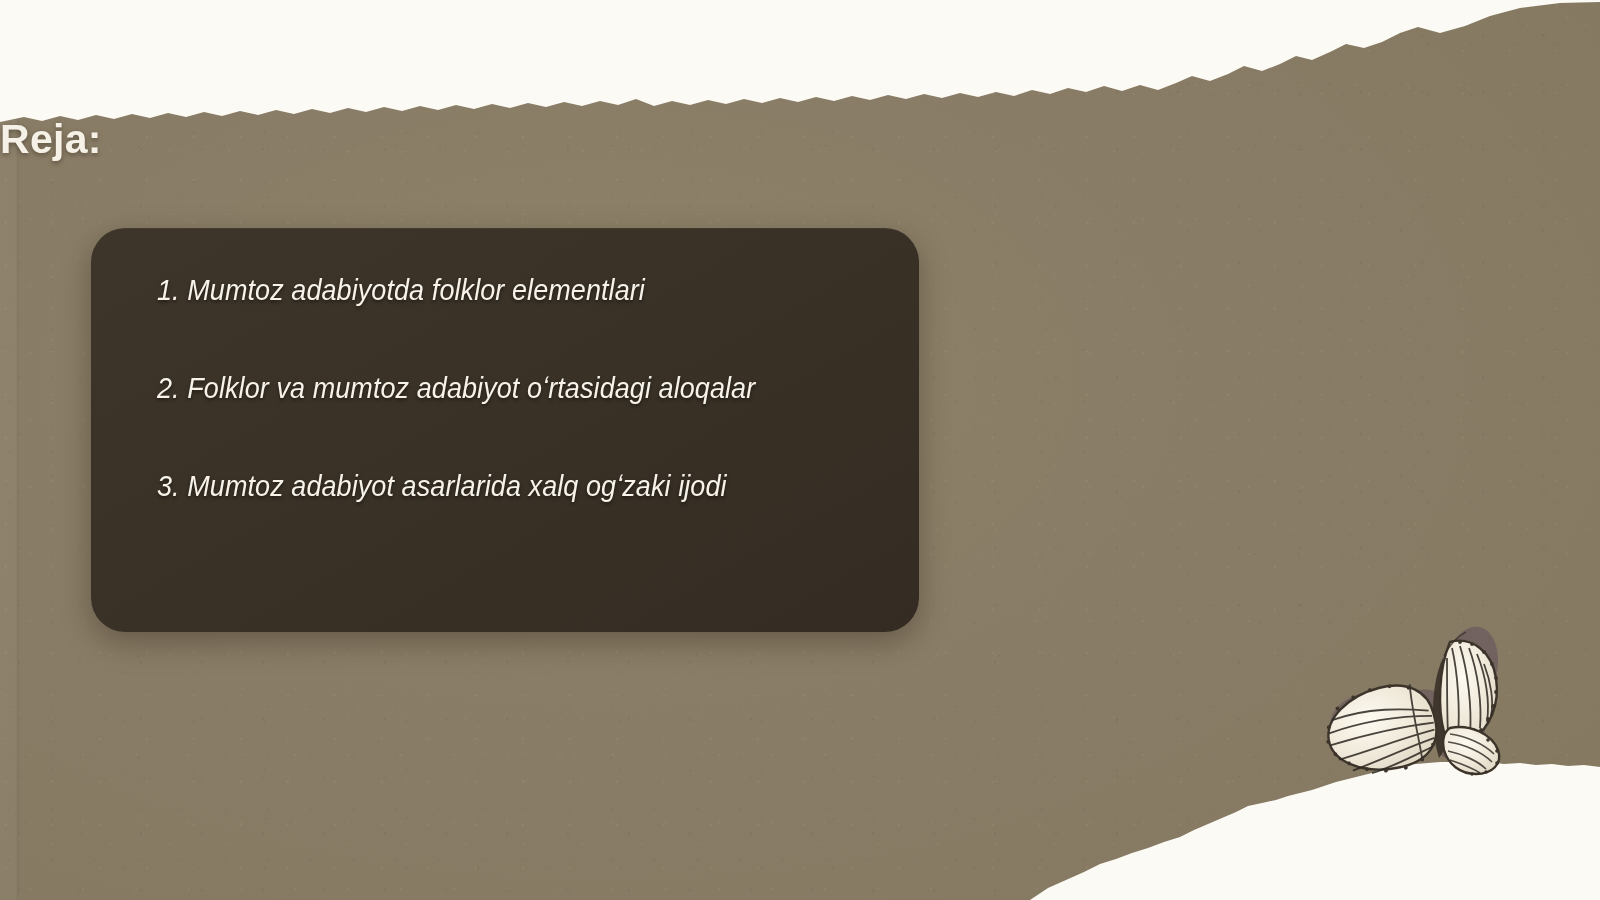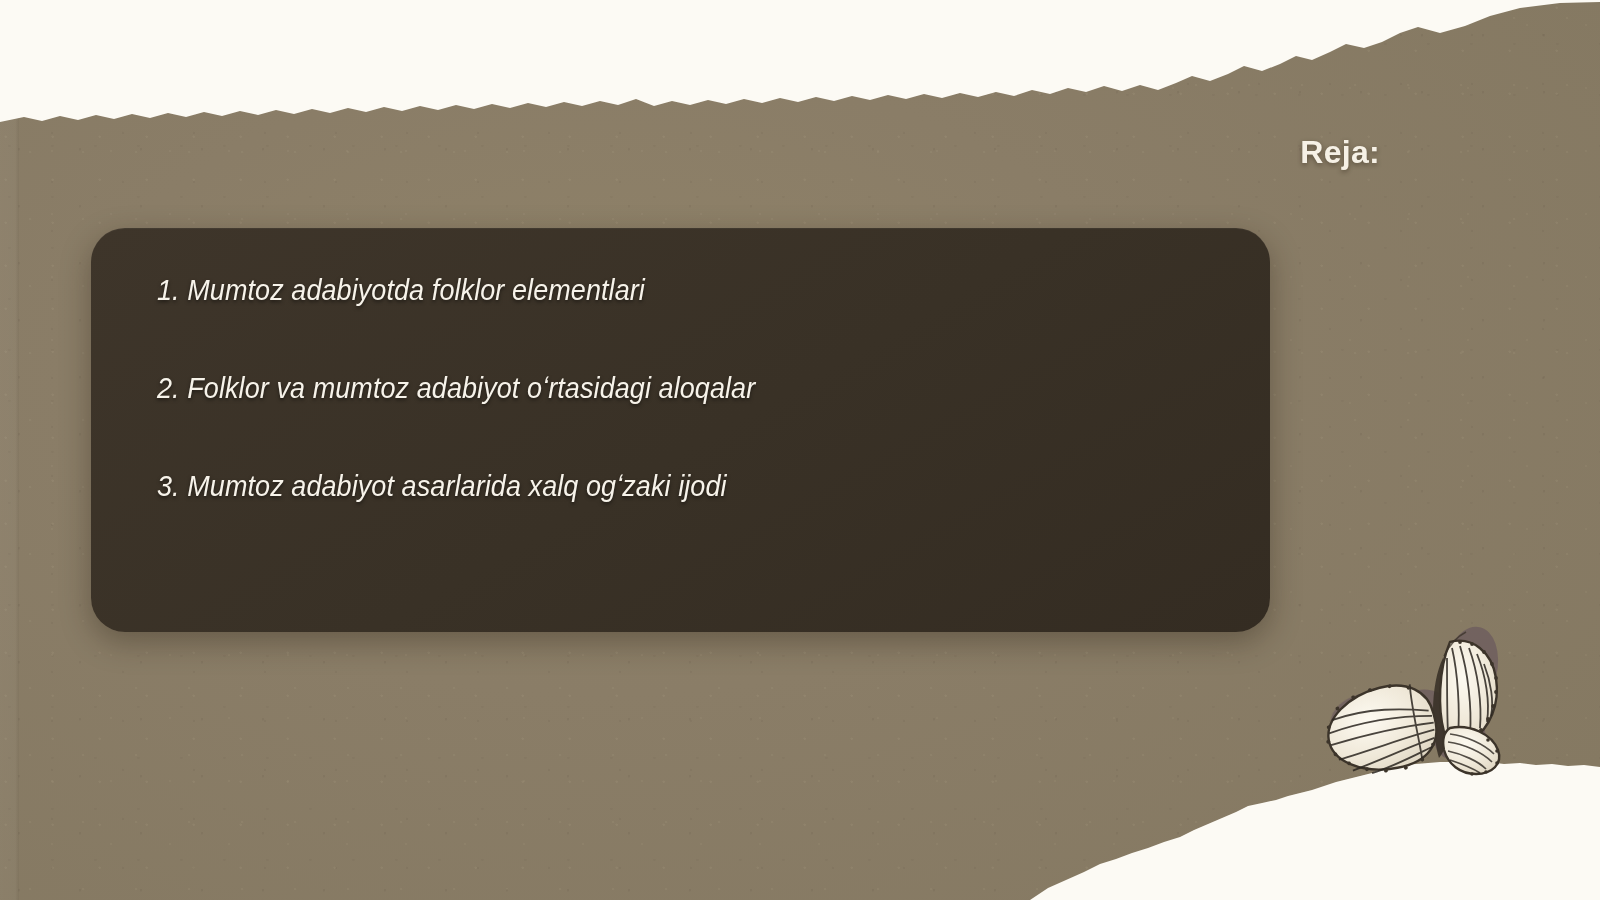--- a/index.html
+++ b/index.html
@@ -56,36 +56,36 @@
     left: 0; top: 0;
     width: 19px; height: 900px;
     background: linear-gradient(90deg, rgba(255,255,255,.045) 0%, rgba(255,255,255,.035) 80%, rgba(0,0,0,.045) 100%);
     pointer-events: none;
   }
 
   
   .title {
     position: absolute;
     left: 0;
-    top: 134px;
+    top: 116px;
     width: 1380px;
-    text-align: right;
-    font-size: 32px;
+    text-align: left;
+    font-size: 41px;
     font-weight: 700;
     letter-spacing: .3px;
     color: #f6f1e6;
     text-shadow: 0 2px 5px rgba(40,30,18,.45);
   }
 
   
   .card {
     position: absolute;
     left: 91px;
     top: 228px;
-    width: 1179px;
+    width: 828px;
     height: 404px;
     border-radius: 34px;
     background: linear-gradient(150deg, #3e352a 0%, #393126 52%, #342c22 100%);
     box-shadow:
       0 10px 30px rgba(35,26,14,.34),
       inset 0 1px 0 rgba(255,255,255,.035);
     text-decoration: underline;
   }
 
   .card-inner {

